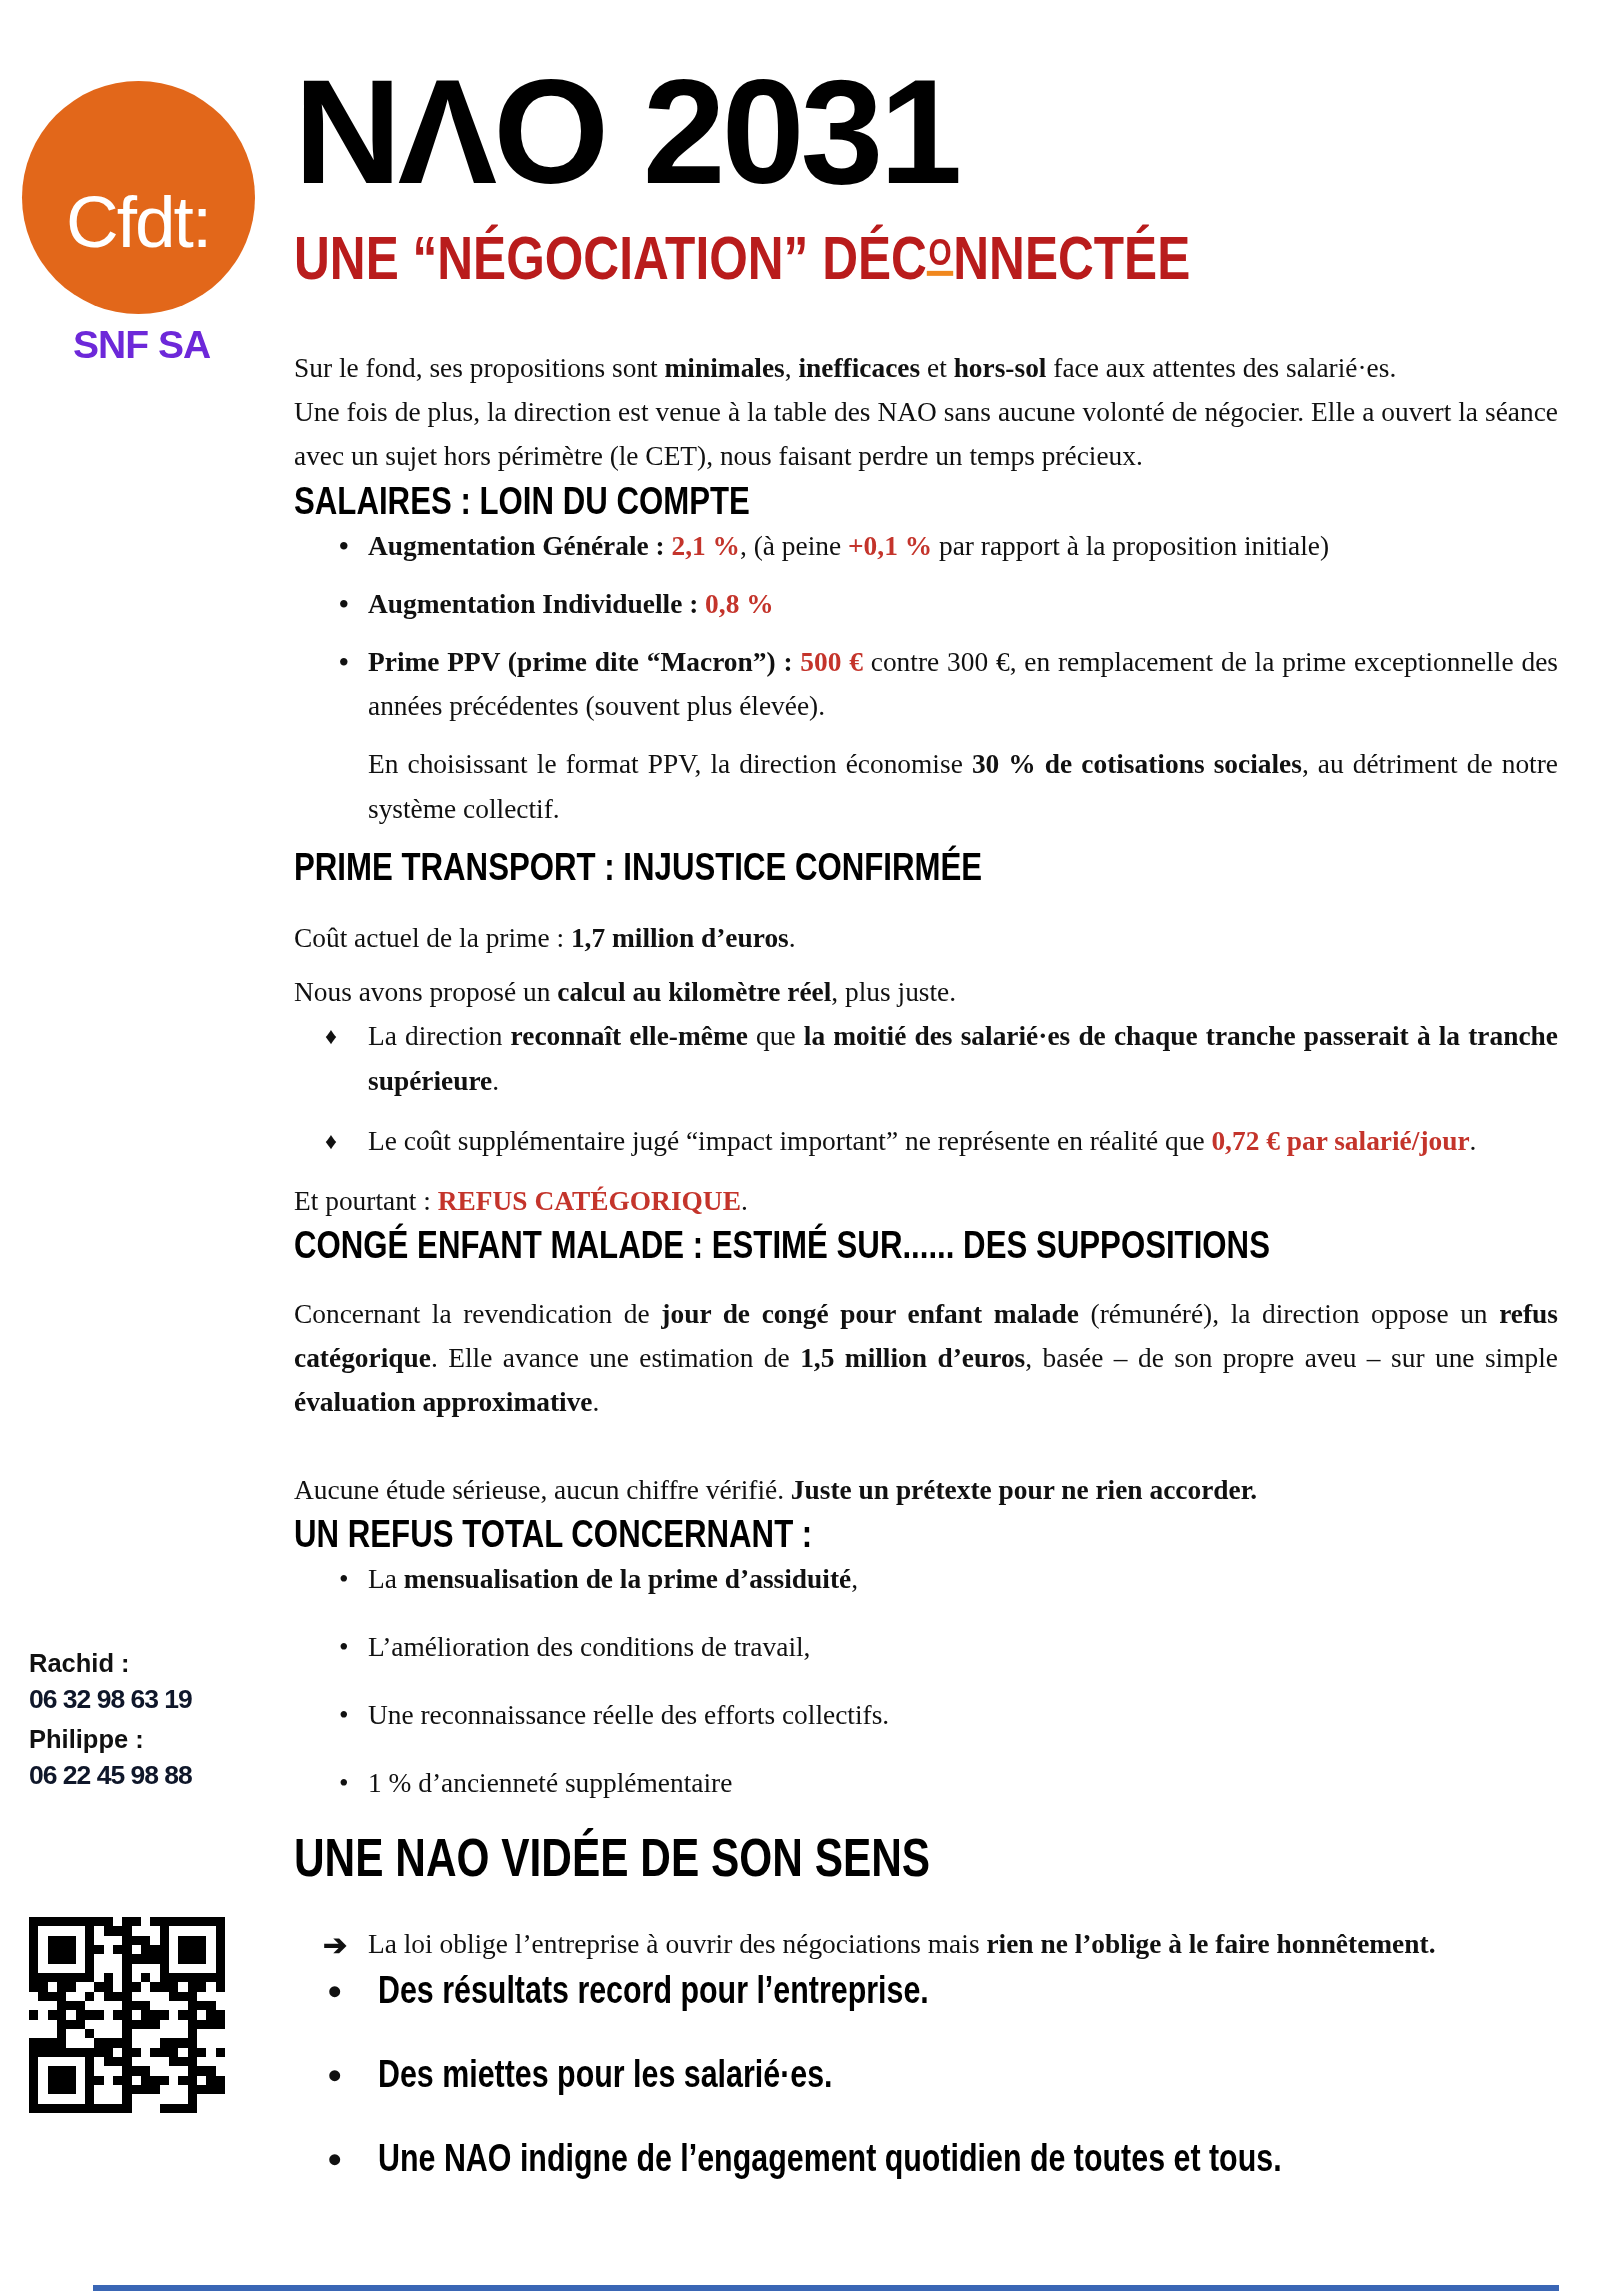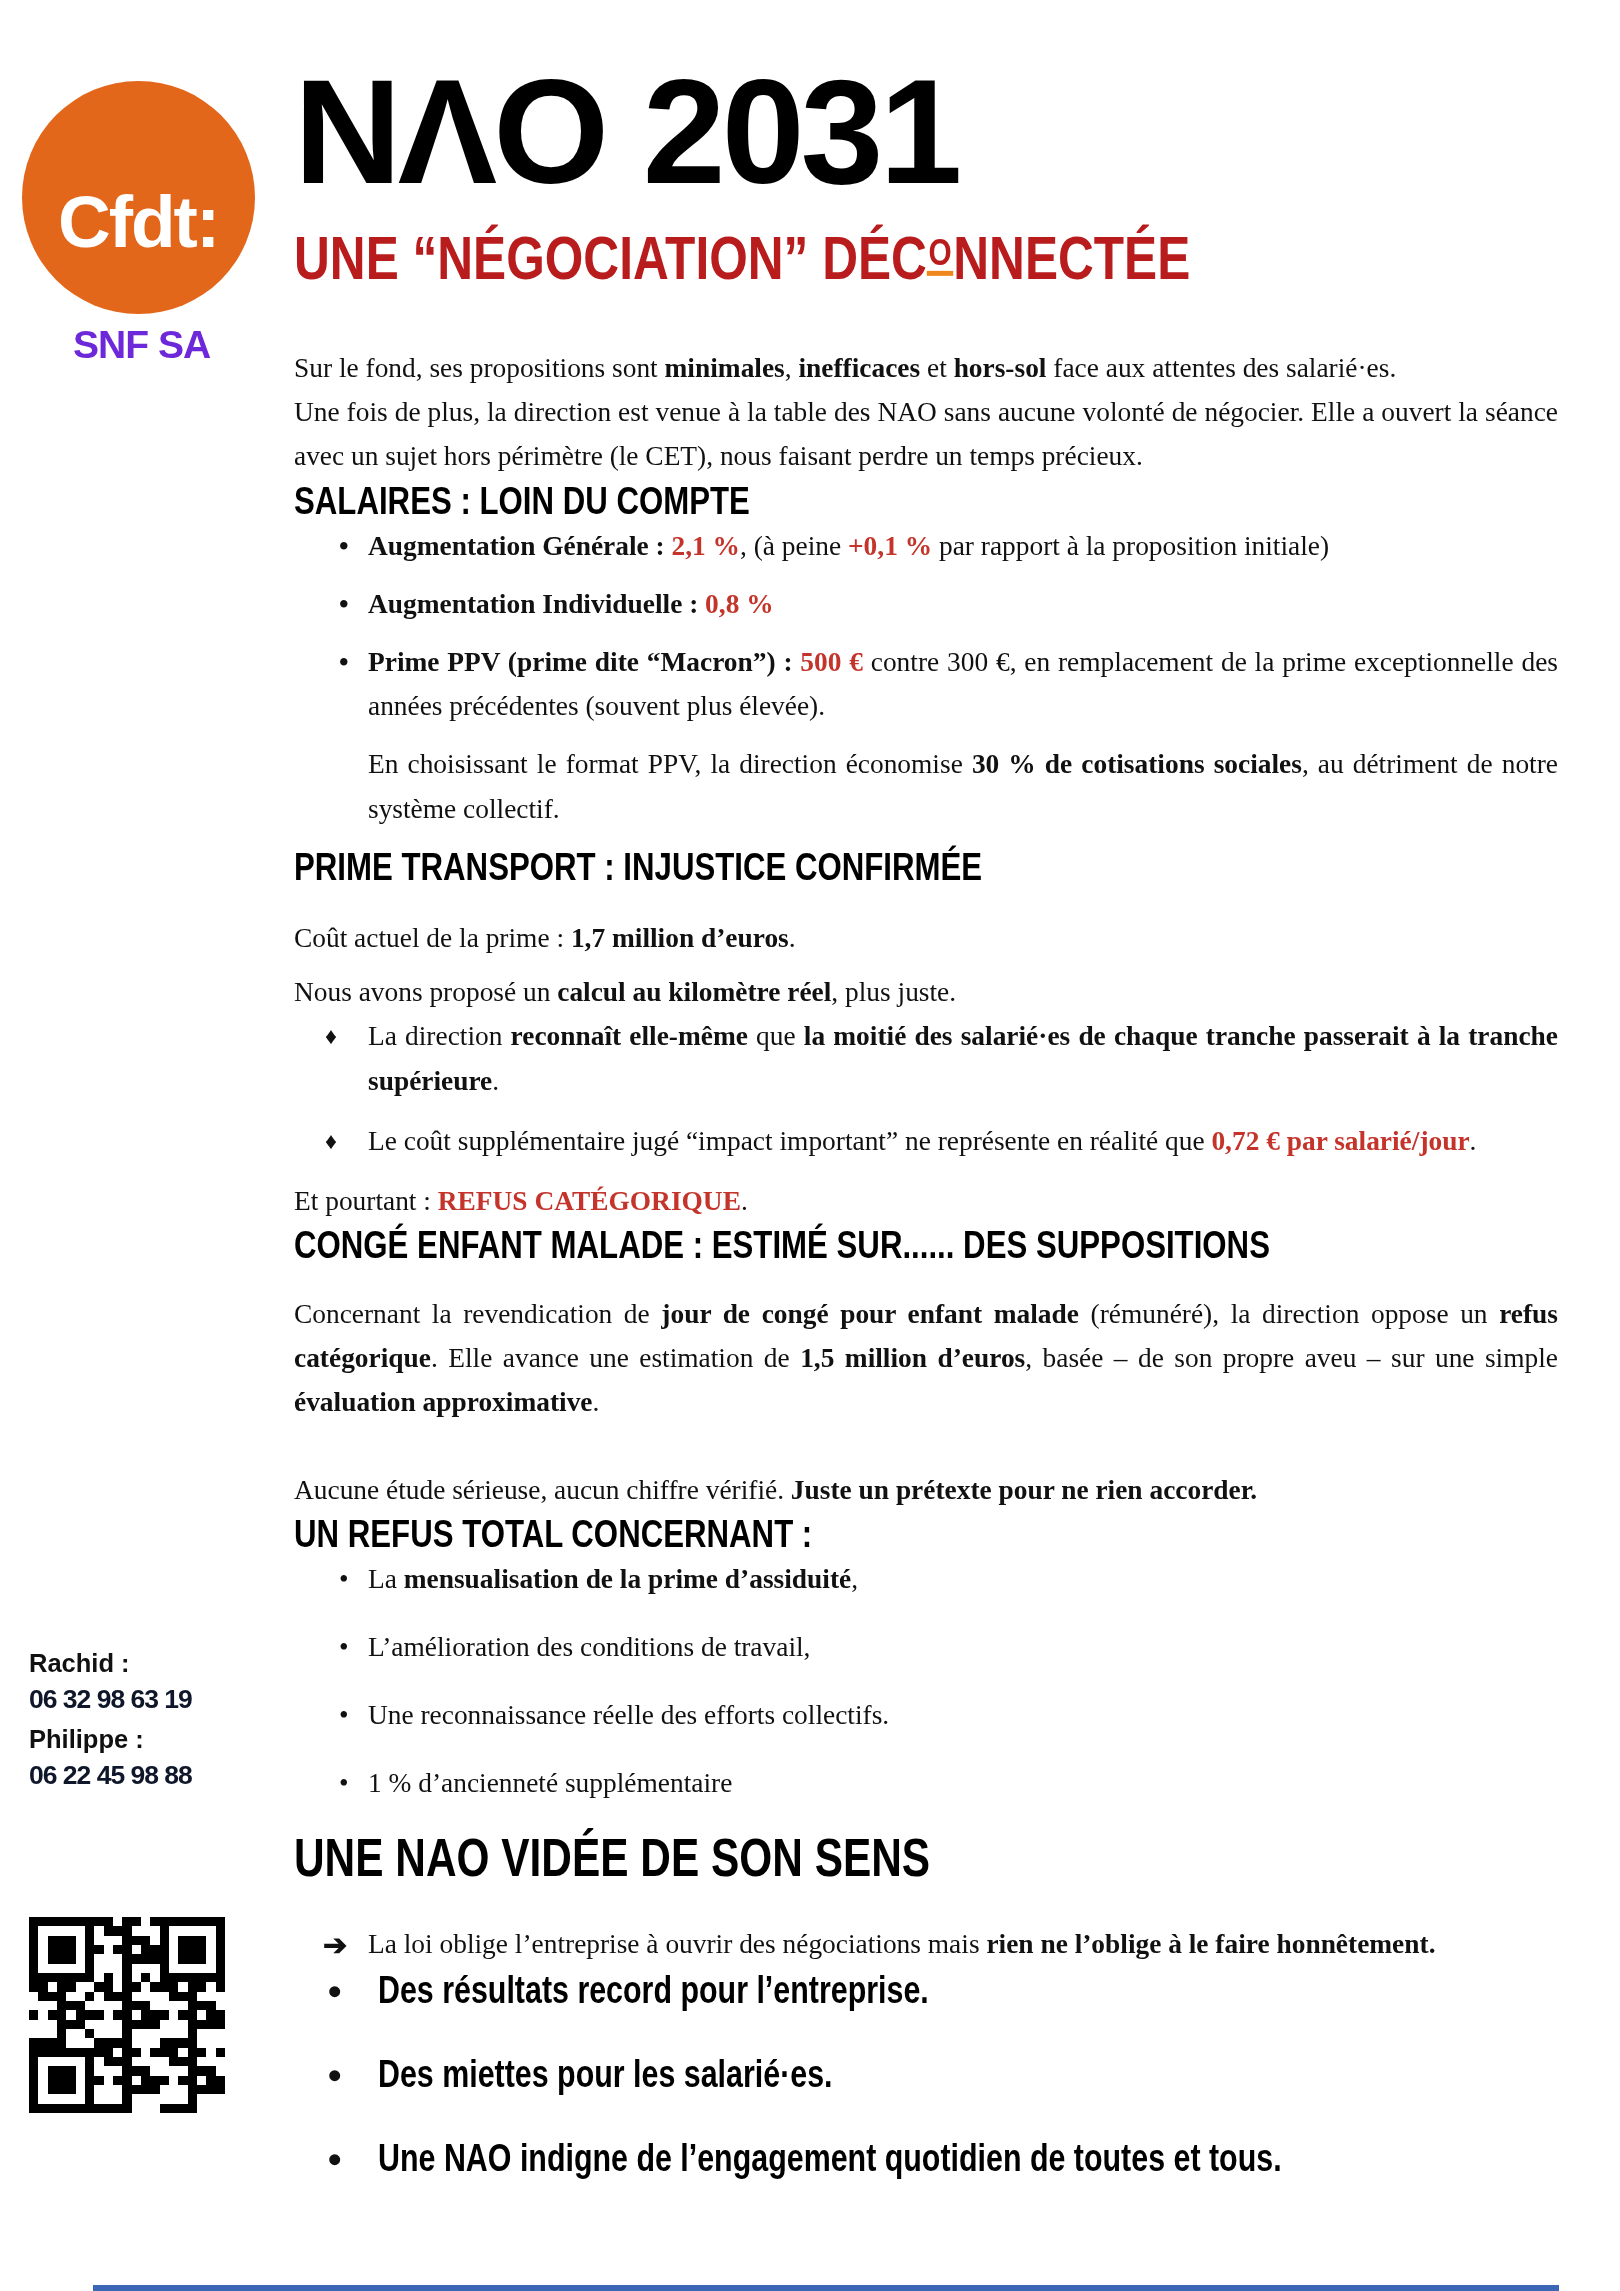--- a/index.html
+++ b/index.html
@@ -12,21 +12,21 @@
     color:#111;
   }
   
   .logo{
     position:absolute;left:21.6px;top:81px;width:233px;height:233px;
     background:#E2671A;border-radius:50%;
     display:flex;align-items:center;justify-content:center;
   }
   .logo-text{
     font-family:"Liberation Sans", sans-serif;
-    font-weight:bold;font-size:73px;color:#ffffff;letter-spacing:-2px;
+    font-weight:normal;font-size:73px;color:#ffffff;letter-spacing:-2px;
     transform:translateY(3.9px);
     margin-top:40px;
   }
   .org-name{
     position:absolute;left:21.6px;top:323px;width:240px;
     font-family:"Liberation Sans", sans-serif;
     font-weight:bold;font-size:39px;color:#6d28d9;
     text-align:center;letter-spacing:-1px;
   }
   .contacts{position:absolute;left:29px;top:1649px;font-family:"Liberation Sans", sans-serif;}

